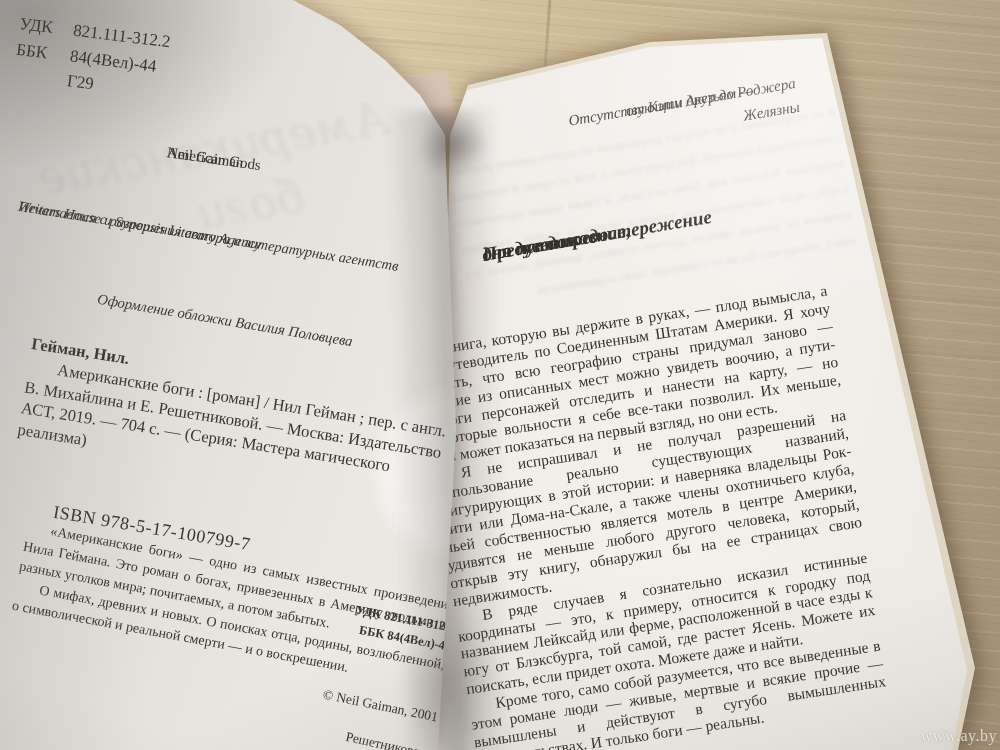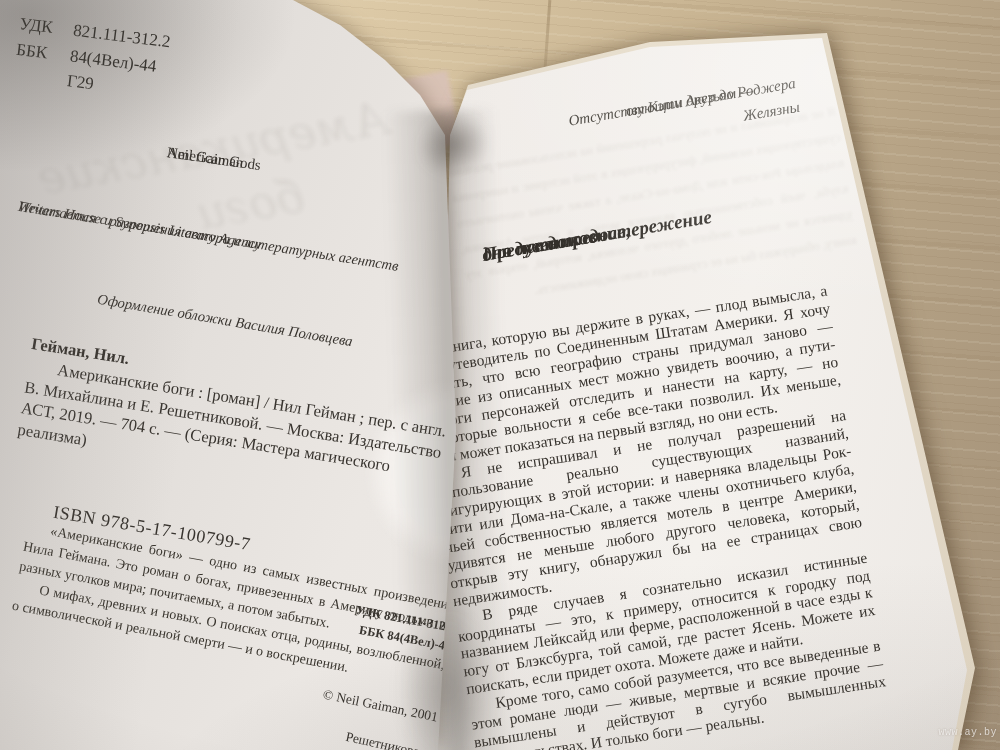--- a/index.html
+++ b/index.html
@@ -144,22 +144,22 @@
   .gutter-bottom {
     left:398px; top:608px; width:98px; height:162px;
     background:radial-gradient(closest-side, rgba(50,45,40,0.24), rgba(0,0,0,0));
     filter:blur(8px);
   }
   .vignette {
     inset:0; pointer-events:none;
     background:radial-gradient(135% 110% at 48% 42%, rgba(0,0,0,0) 55%, rgba(55,45,35,0.14) 88%, rgba(45,38,30,0.24) 100%);
   }
   .watermark {
-    right:3px; bottom:12px;
-    font-family:Liberation Mono, monospace; font-size:10px; letter-spacing:0.5px;
+    right:3px; bottom:5px;
+    font-family:Liberation Serif, serif; font-size:16px; letter-spacing:0.5px;
     color:rgba(255,255,255,0.68); text-shadow:0 0 2px rgba(120,100,80,0.45);
   }
 </style>
 </head>
 <body>
 
 <div class="photo">
   <div class="wood"></div>
   <div class="wood-seam"></div>
   <div class="pink-sliver"></div>

